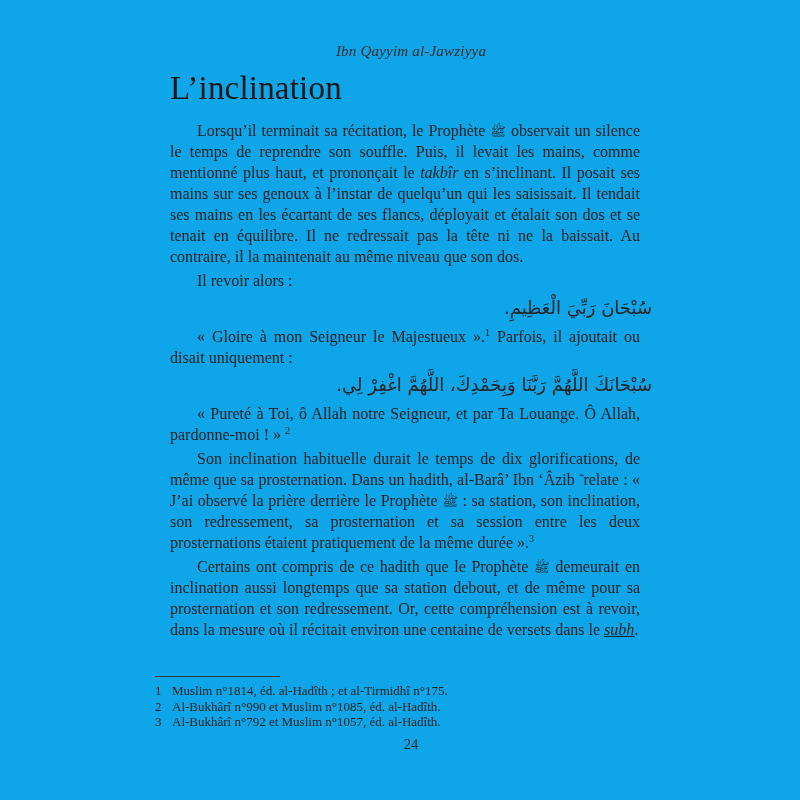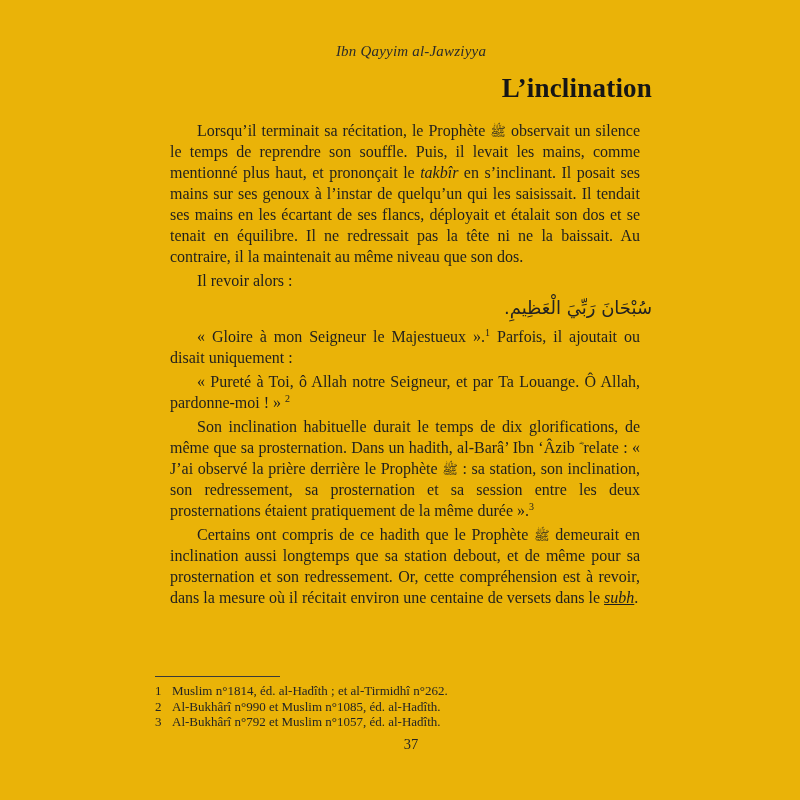--- a/index.html
+++ b/index.html
@@ -4,21 +4,21 @@
 <style>
   html, body {
     margin: 0;
     padding: 0;
     background: #ffffff;
   }
   .page {
     position: relative;
     width: 800px;
     height: 800px;
-    background: #eab308;
+    background: #0ea5e9;
     color: #1f1f1f;
     font-family: "Liberation Serif", serif;
     overflow: hidden;
   }
   .column {
     position: absolute;
     left: 170px;
     top: 0;
     width: 482px;
   }
@@ -26,24 +26,24 @@
     margin-top: 43px;
     text-align: center;
     font-style: italic;
     font-size: 15px;
     line-height: 17px;
     color: #2b2b2b;
     letter-spacing: 0.2px;
   }
   .title {
     margin: 13px 0 0 0;
-    text-align: right;
-    font-size: 27px;
+    text-align: left;
+    font-size: 33px;
     line-height: 31px;
-    font-weight: 700;
+    font-weight: 400;
     letter-spacing: 0.2px;
     color: #161616;
   }
   .body-text {
     margin-top: 16px;
     font-size: 16px;
     line-height: 21px;
     text-align: justify;
   }
   .body-text p {
@@ -116,31 +116,32 @@
     <div class="body-text">
 
       <p><span>Lorsqu’il terminait sa récitation, le Prophète </span><span class="honorific">ﷺ</span><span> observait un silence le temps de reprendre son souffle. Puis, il levait les mains, comme mentionné plus haut, et prononçait le </span><span class="italic">takbîr</span><span> en s’inclinant. Il posait ses mains sur ses genoux à l’instar de quelqu’un qui les saisissait. Il tendait ses mains en les écartant de ses flancs, déployait et étalait son dos et se tenait en équilibre. Il ne redressait pas la tête ni ne la baissait. Au contraire, il la maintenait au même niveau que son dos.</span></p>
 
       <p>Il revoir alors :</p>
 
       <div class="arabic" dir="rtl">سُبْحَانَ رَبِّيَ الْعَظِيمِ.</div>
 
       <p><span>« Gloire à mon Seigneur le Majestueux ».</span><sup class="fn-ref">1</sup><span> Parfois, il ajoutait ou disait uniquement :</span></p>
 
+      <div class="arabic" dir="rtl">سُبْحَانَكَ اللَّهُمَّ رَبَّنَا وَبِحَمْدِكَ، اللَّهُمَّ اغْفِرْ لِي.</div>
 
       <p><span>« Pureté à Toi, ô Allah notre Seigneur, et par Ta Louange. Ô Allah, pardonne-moi ! » </span><sup class="fn-ref">2</sup></p>
 
       <p><span>Son inclination habituelle durait le temps de dix glorifications, de même que sa prosternation. Dans un hadith, al-Barâ’ Ibn ‘Âzib </span><span class="honorific">ؓ</span><span> relate : « J’ai observé la prière derrière le Prophète </span><span class="honorific">ﷺ</span><span> : sa station, son inclination, son redressement, sa prosternation et sa session entre les deux prosternations étaient pratiquement de la même durée ».</span><sup class="fn-ref">3</sup></p>
 
       <p><span>Certains ont compris de ce hadith que le Prophète </span><span class="honorific">ﷺ</span><span> demeurait en inclination aussi longtemps que sa station debout, et de même pour sa prosternation et son redressement. Or, cette compréhension est à revoir, dans la mesure où il récitait environ une centaine de versets dans le </span><span class="subh">subh</span><span>.</span></p>
 
     </div>
   </div>
 
   <div class="footnotes">
     <div class="fn-rule"></div>
-    <div class="footnote"><span class="fn-num">1</span><span>Muslim n°1814, éd. al-Hadîth ; et al-Tirmidhî n°262.</span></div>
+    <div class="footnote"><span class="fn-num">1</span><span>Muslim n°1814, éd. al-Hadîth ; et al-Tirmidhî n°175.</span></div>
     <div class="footnote"><span class="fn-num">2</span><span>Al-Bukhârî n°990 et Muslim n°1085, éd. al-Hadîth.</span></div>
     <div class="footnote"><span class="fn-num">3</span><span>Al-Bukhârî n°792 et Muslim n°1057, éd. al-Hadîth.</span></div>
   </div>
 
-  <div class="page-num">37</div>
+  <div class="page-num">24</div>
 </div>
 
 </body></html>

